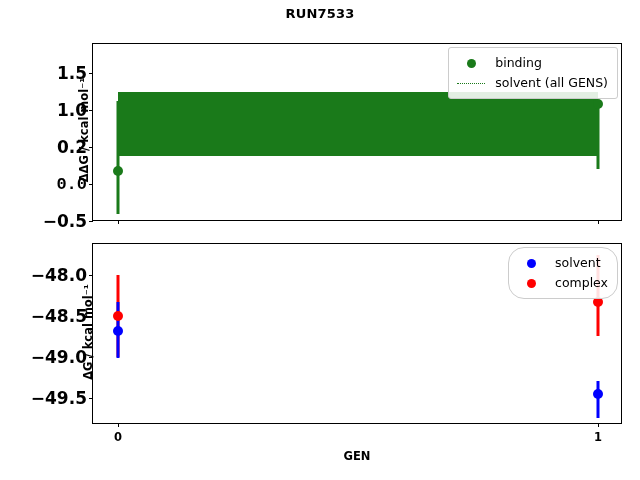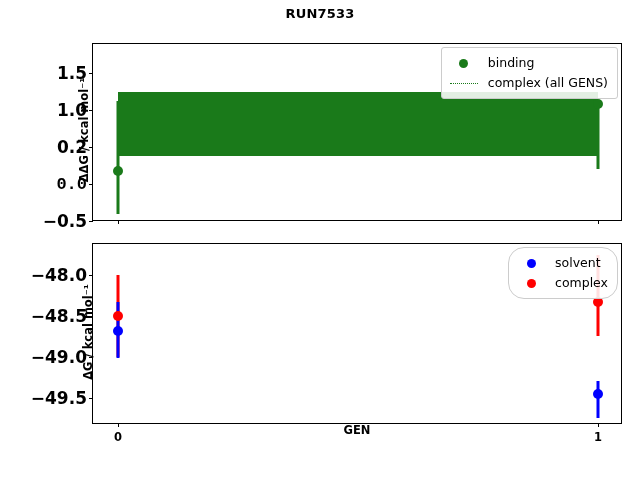--- a/index.html
+++ b/index.html
@@ -113,20 +113,21 @@
     left: -80px;
     top: 50%;
     width: 150px;
     margin-top: -9px;
     text-align: center;
   }
   .xlabel {
     position: absolute;
     left: 0;
     top: 100%;
+    margin-top: 26px;
     width: 100%;
     text-align: center;
     font-size: 11.5px;
     font-weight: bold;
     color: #000000;
   }
   
   .errbar {
     position: absolute;
     width: 3px;
@@ -234,21 +235,21 @@
       <div class="legend-row">
         <span class="legend-key">
           <span class="legend-dot" style="background:#1a7a1a;"></span>
         </span>
         <span class="legend-label">binding</span>
       </div>
       <div class="legend-row">
         <span class="legend-key">
           <span class="legend-dash"></span>
         </span>
-        <span class="legend-label">complex (all GENS)</span>
+        <span class="legend-label">solvent (all GENS)</span>
       </div>
     </div>
   </div>
 
   <div class="axes" id="axes-bottom">
 
     <div class="ylabel" id="ylabel-bottom">ΔG / kcal mol⁻¹</div>
 
     <div class="ytick" style="top:31px;"></div>
     <div class="yticklabel" style="top:31px;">−48.0</div>

